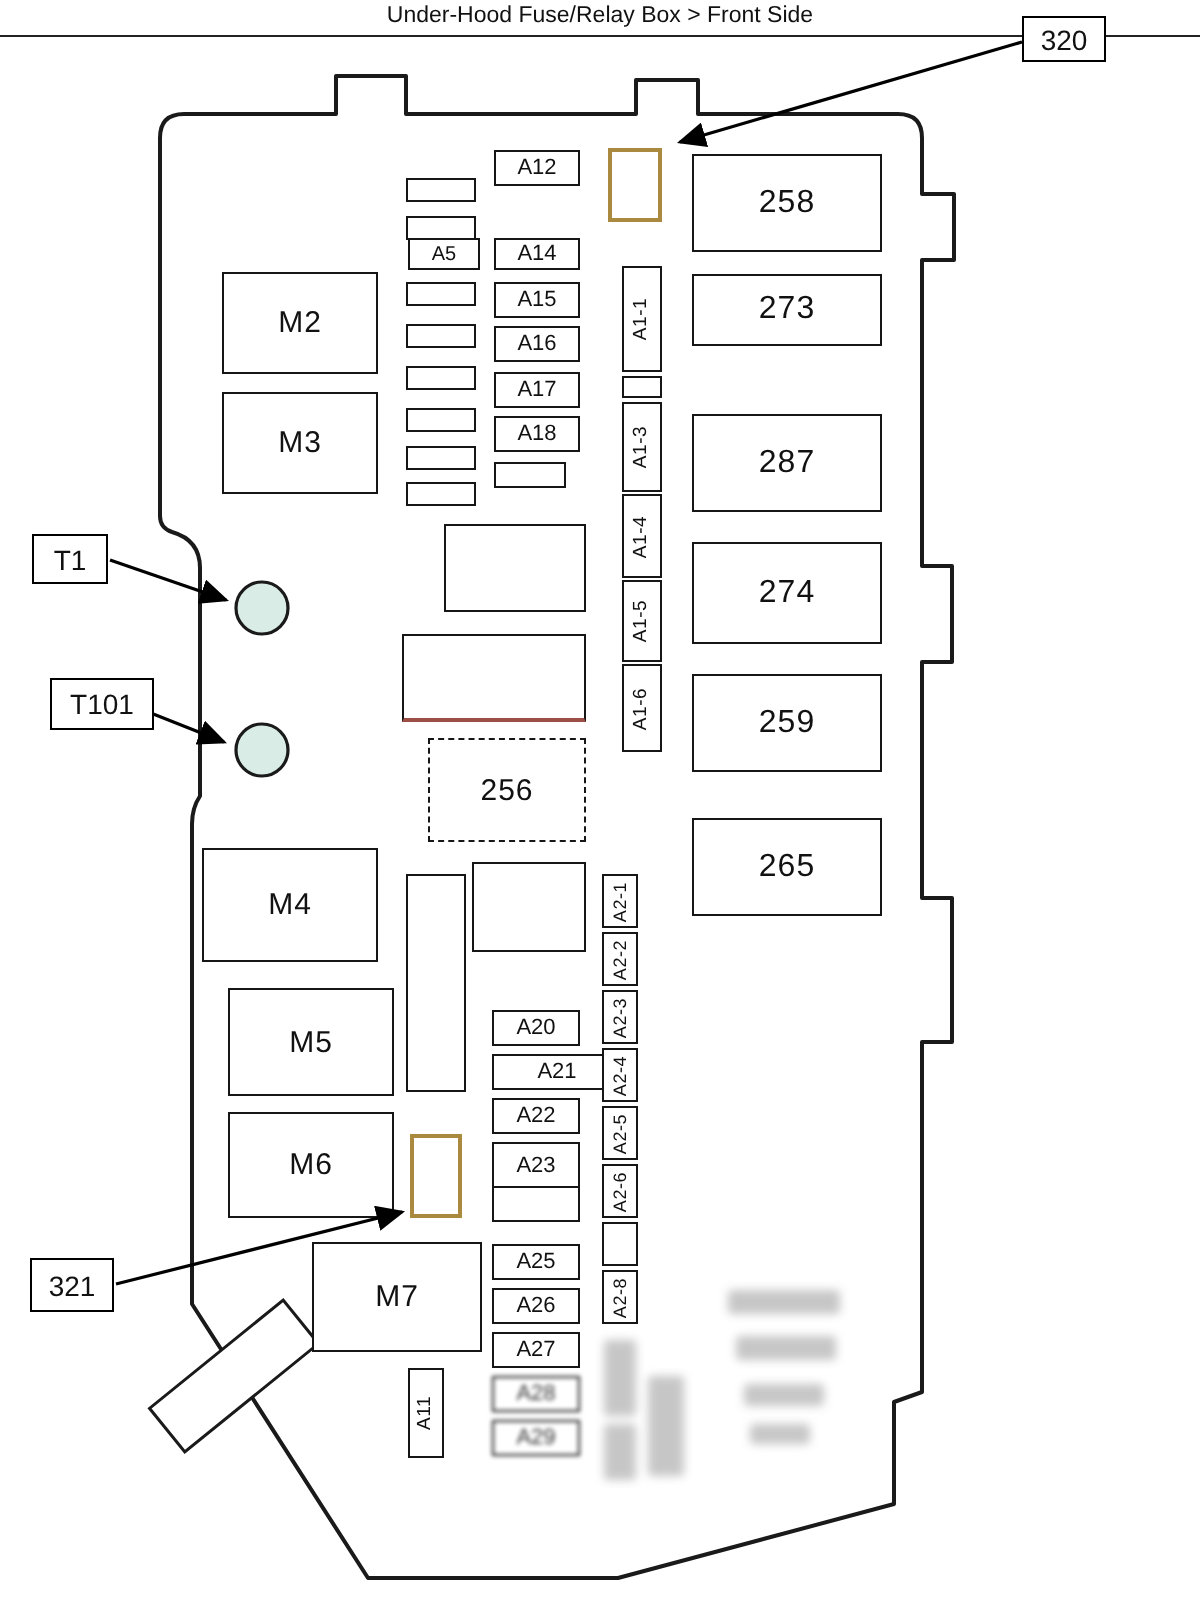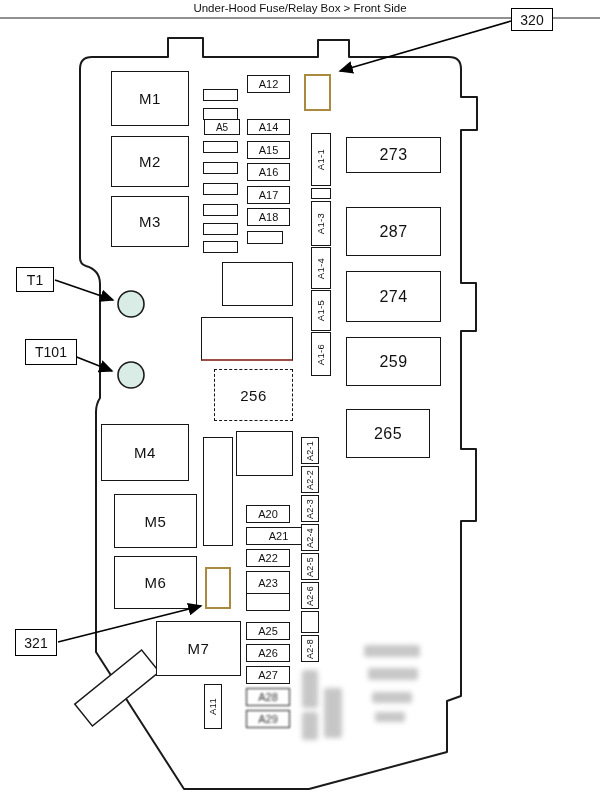--- a/index.html
+++ b/index.html
@@ -40,21 +40,20 @@
              V 283 H 476 V 331 H 461
              V 449 H 476 V 521 H 461
              V 696 L 447 701 V 752 L 309 789 H 184 L 96 652
              V 412 Q 96 404 100 398 V 284 Q 100 270 86 266 Q 80 264 80 258 V 69
              Q 80 57 92 57 Z" fill="#ffffff" stroke="#1a1a1a" stroke-width="2" stroke-linejoin="round"></path>
     <rect x="103" y="645" width="28" height="86" transform="rotate(51 117 688)" fill="#ffffff" stroke="#1a1a1a" stroke-width="1.5"></rect>
     <circle cx="131" cy="304" r="13" fill="#d9ece6" stroke="#1a1a1a" stroke-width="1.6"></circle>
     <circle cx="131" cy="375" r="13" fill="#d9ece6" stroke="#1a1a1a" stroke-width="1.6"></circle>
   </svg>
 
-  <div class="box lbl15" style="left:111px;top:71px;width:78px;height:55px;z-index:1;">M1</div>
   <div class="box lbl15" style="left:111px;top:136px;width:78px;height:51px;z-index:1;">M2</div>
   <div class="box lbl15" style="left:111px;top:196px;width:78px;height:51px;z-index:1;">M3</div>
   <div class="box lbl15" style="left:101px;top:424px;width:88px;height:57px;z-index:1;">M4</div>
   <div class="box lbl15" style="left:114px;top:494px;width:83px;height:54px;z-index:1;">M5</div>
   <div class="box lbl15" style="left:114px;top:556px;width:83px;height:53px;z-index:1;">M6</div>
   <div class="box lbl15" style="left:156px;top:621px;width:85px;height:55px;z-index:1;">M7</div>
 
   <div class="box thin" style="left:203px;top:89px;width:35px;height:12px;z-index:1;"></div>
   <div class="box thin" style="left:203px;top:108px;width:35px;height:12px;z-index:1;"></div>
   <div class="box thin" style="left:203px;top:141px;width:35px;height:12px;z-index:1;"></div>
@@ -87,25 +86,26 @@
   <div class="box" style="left:311px;top:247px;width:20px;height:42px;z-index:1;">
     <span class="vspan2">A1-4</span>
     </div>
   <div class="box" style="left:311px;top:290px;width:20px;height:41px;z-index:1;">
     <span class="vspan2">A1-5</span>
     </div>
   <div class="box" style="left:311px;top:332px;width:20px;height:44px;z-index:1;">
     <span class="vspan2">A1-6</span>
     </div>
 
+  <div class="box lbl16" style="left:346px;top:77px;width:95px;height:49px;z-index:1;">258</div>
   <div class="box lbl16" style="left:346px;top:137px;width:95px;height:36px;z-index:1;">273</div>
   <div class="box lbl16" style="left:346px;top:207px;width:95px;height:49px;z-index:1;">287</div>
   <div class="box lbl16" style="left:346px;top:271px;width:95px;height:51px;z-index:1;">274</div>
   <div class="box lbl16" style="left:346px;top:337px;width:95px;height:49px;z-index:1;">259</div>
-  <div class="box lbl16" style="left:346px;top:409px;width:84px;height:49px;z-index:1;">265</div>
+  <div class="box lbl16" style="left:346px;top:409px;width:95px;height:49px;z-index:1;">265</div>
 
   <div class="box" style="left:222px;top:262px;width:71px;height:44px;z-index:1;"></div>
   <div class="box redline" style="left:201px;top:317px;width:92px;height:44px;z-index:1;"></div>
   <div class="box dashed lbl15" style="left:214px;top:369px;width:79px;height:52px;z-index:1;">256</div>
   <div class="box" style="left:236px;top:431px;width:57px;height:45px;z-index:1;"></div>
 
   <div class="box" style="left:203px;top:437px;width:30px;height:109px;z-index:1;"></div>
 
   <div class="box lbl11" style="left:246px;top:505px;width:44px;height:18px;z-index:1;">A20</div>
   <div class="box lbl11" style="left:246px;top:527px;width:65px;height:18px;z-index:1;">A21</div>

